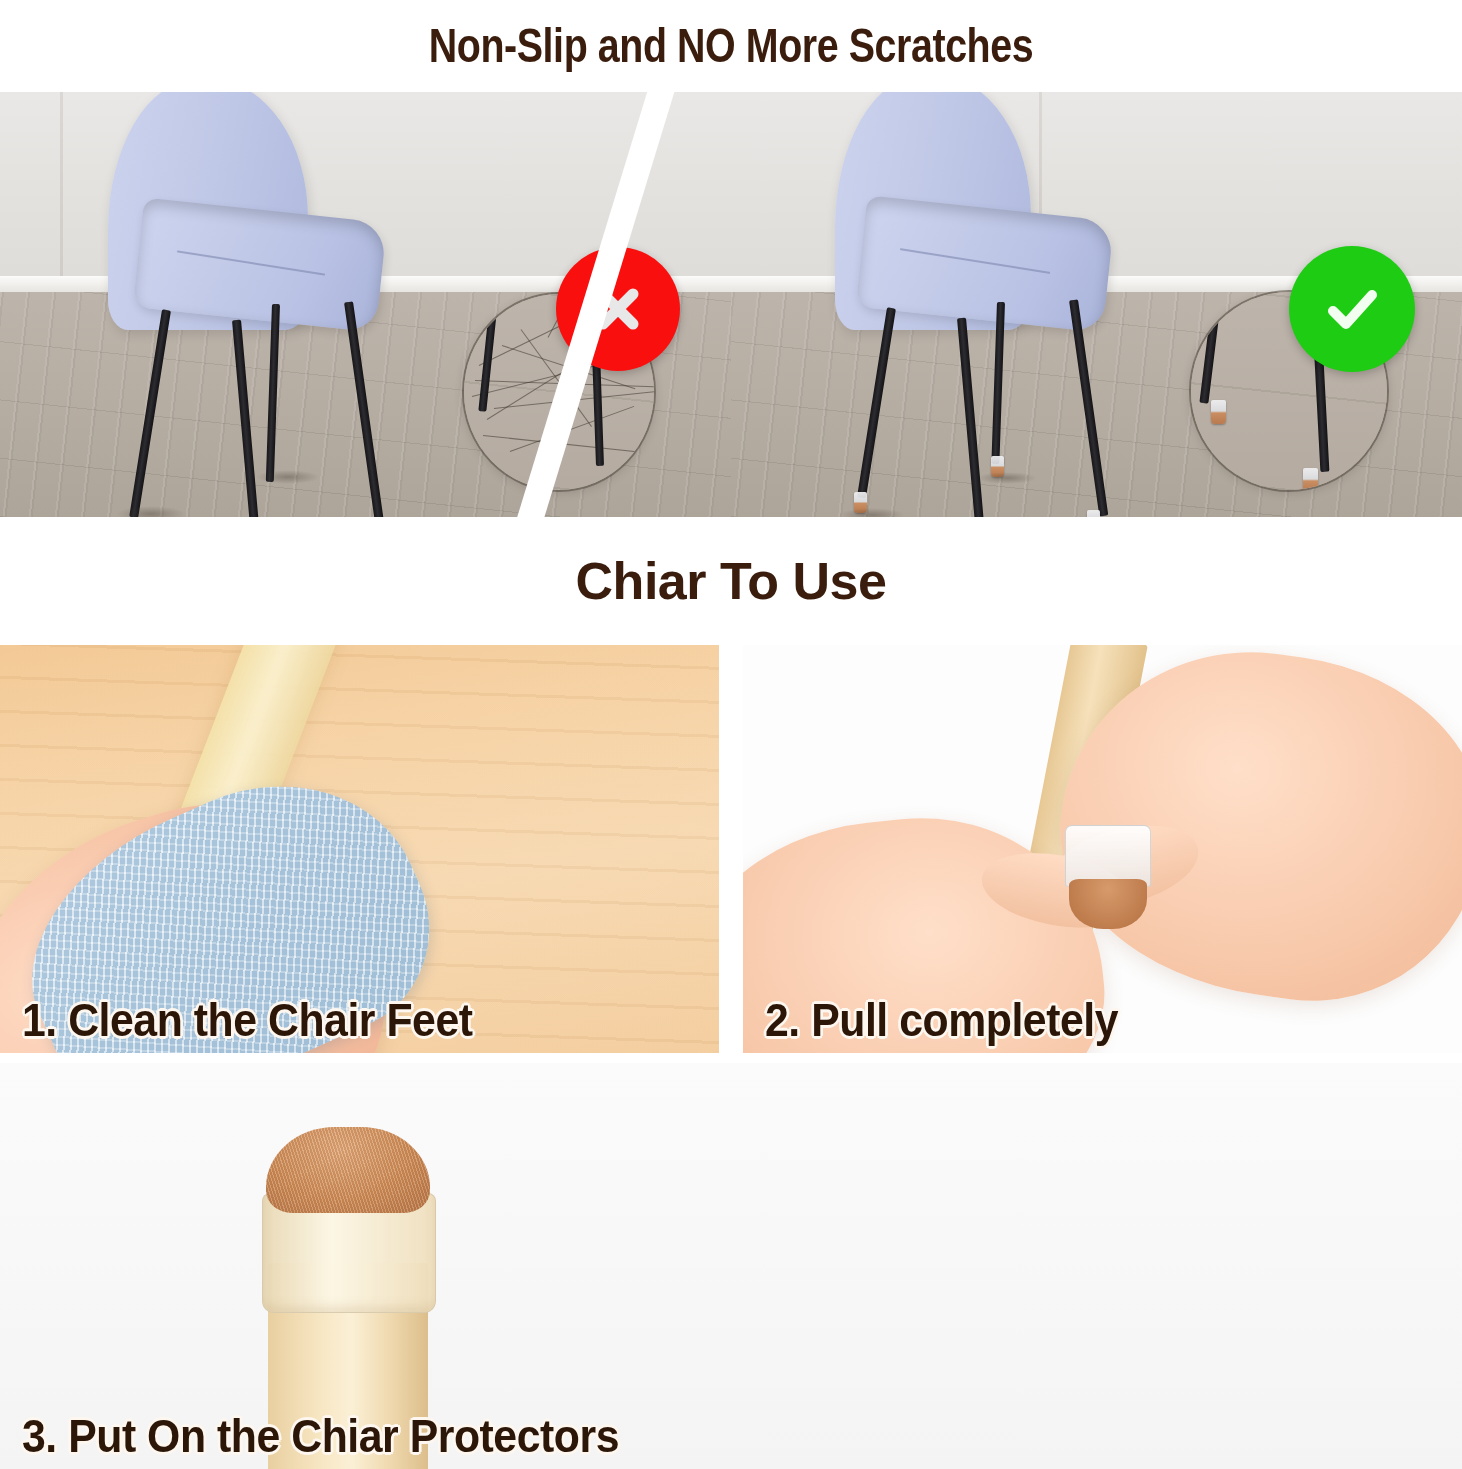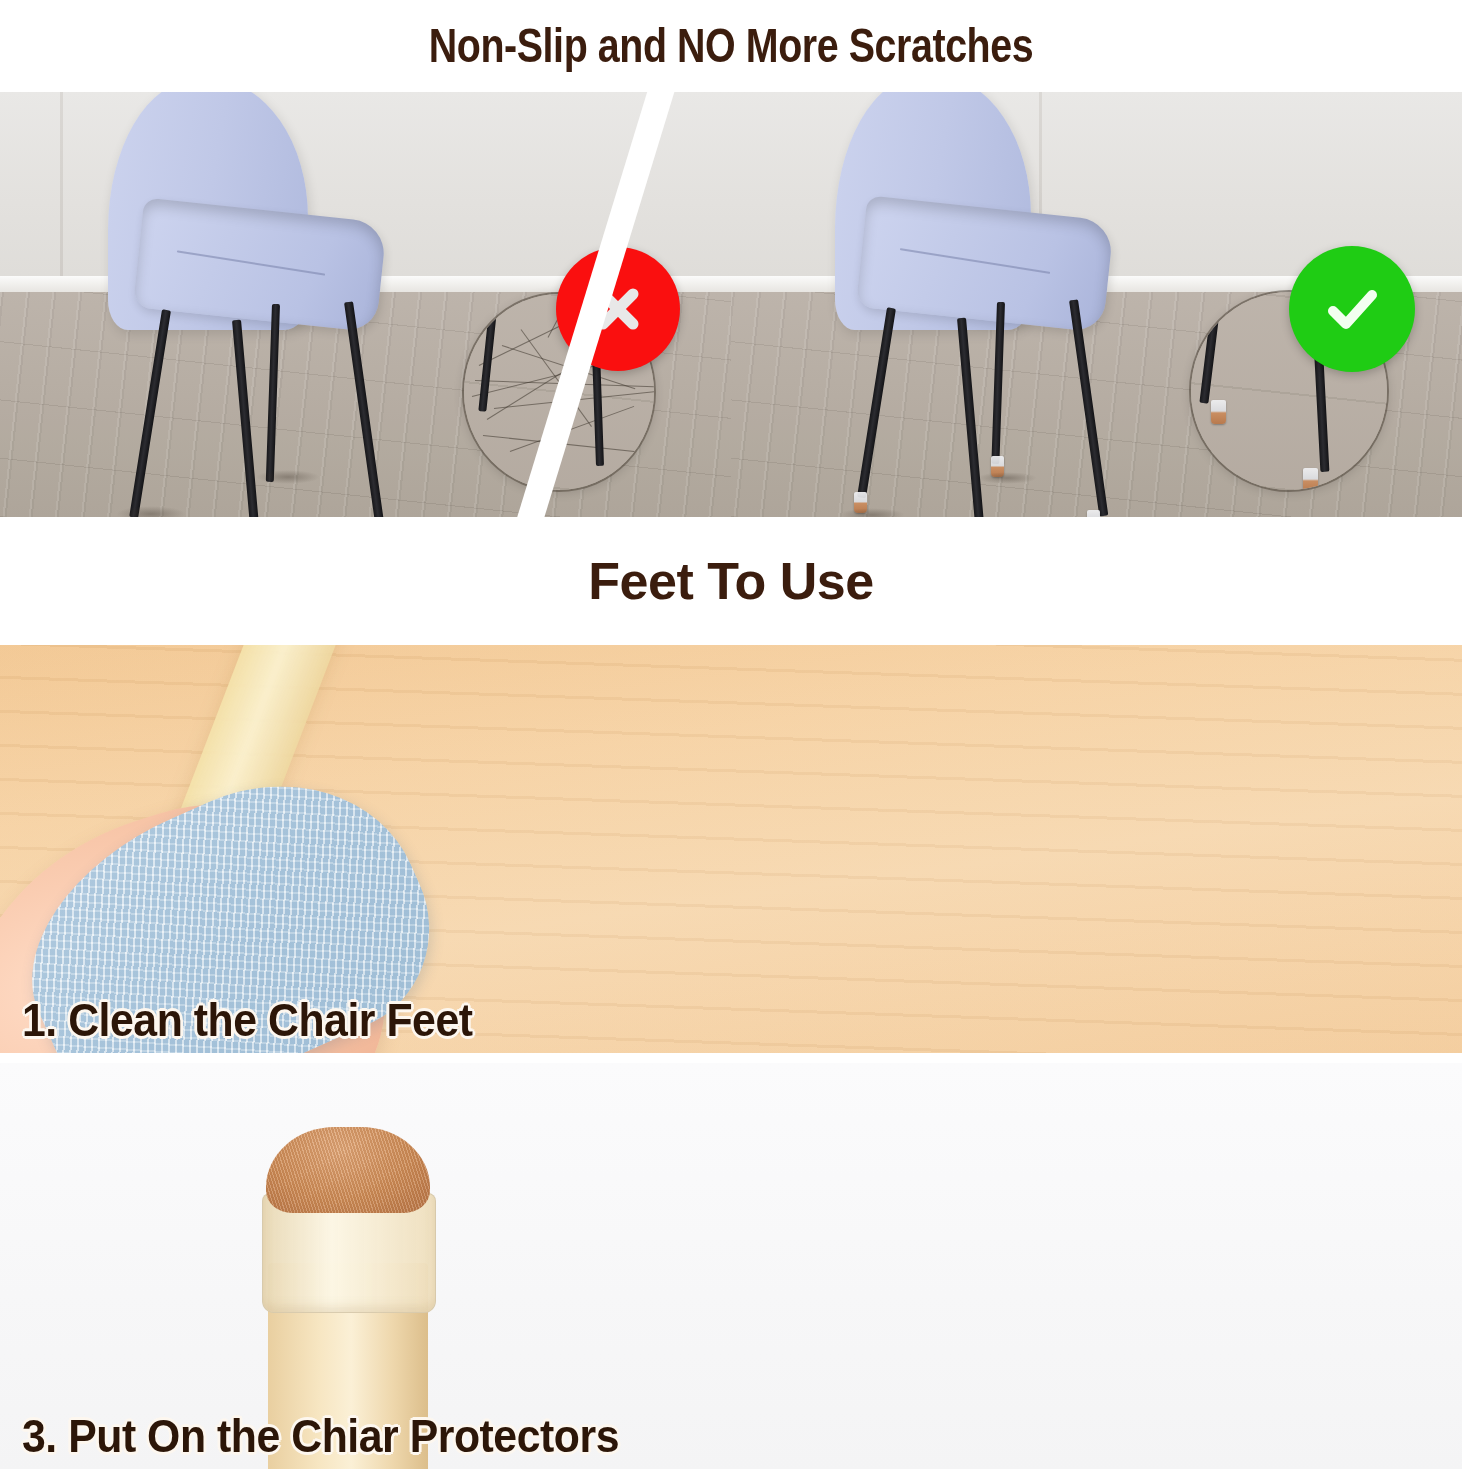--- a/index.html
+++ b/index.html
@@ -488,34 +488,46 @@
       <svg width="70" height="70" viewBox="0 0 70 70">
         <polyline points="16,37 29,50 55,21" fill="none" stroke="#f2fff0" stroke-width="10" stroke-linecap="round" stroke-linejoin="round"></polyline>
       </svg>
     </div>
   </div>
 
   <div id="divider"></div>
 </div>
 
 <div id="subheading-bar">
-  <div class="heading">Feet To Use</div>
+  <div class="heading">Chiar To Use</div>
 </div>
 
 <div id="steps">
 
   <div class="step-row">
 
     <div class="step step-r1" id="step1">
       <div class="wood-leg"></div>
       <div class="hand"></div>
       <div class="cloth"></div>
       <div class="step-caption cap-condensed">1. Clean the Chair Feet</div>
     </div>
 
+    <div class="step step-r1" id="step2">
+      <div class="wood-leg2"></div>
+      <div class="hand-r"></div>
+      <div class="hand-l"></div>
+      <div class="protector">
+        <div class="silicone"></div>
+        <div class="felt"></div>
+      </div>
+      <div class="finger-r"></div>
+      <div class="finger-l"></div>
+      <div class="step-caption cap-condensed">2. Pull completely</div>
+    </div>
 
   </div>
 
   <div class="step-row">
 
     <div class="step step-r2" id="step3">
       <div class="leg-body"></div>
       <div class="leg-sleeve"></div>
       <div class="leg-felt"></div>
       <div class="step-caption cap-condensed">3. Put On the Chiar Protectors</div>

